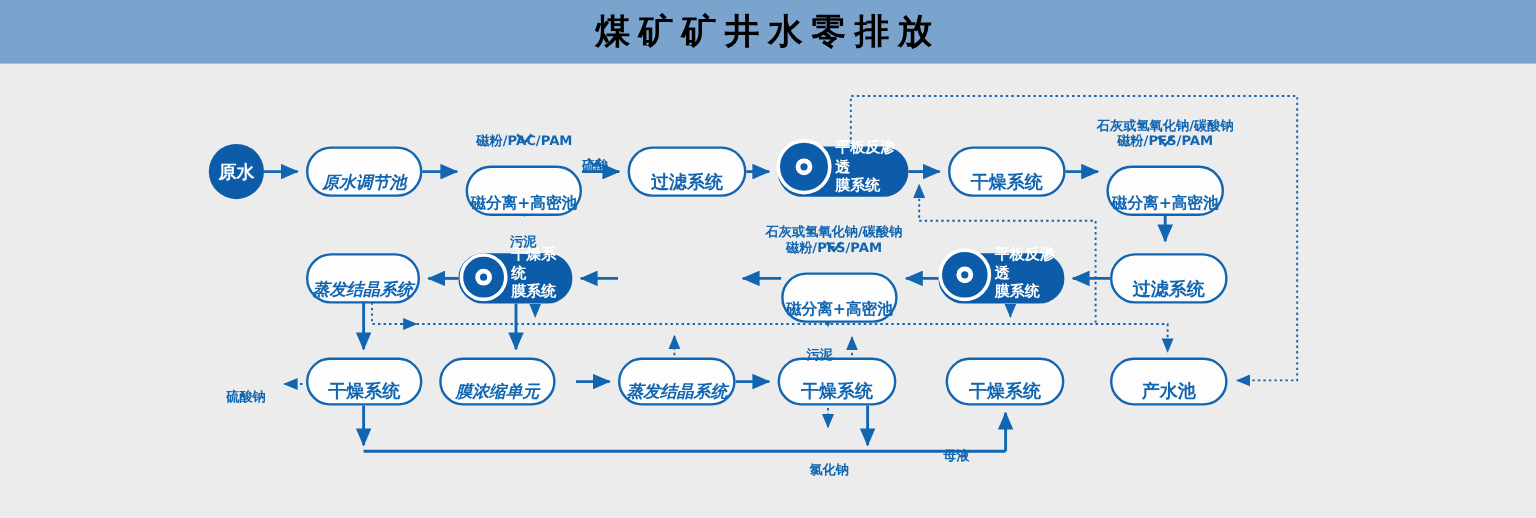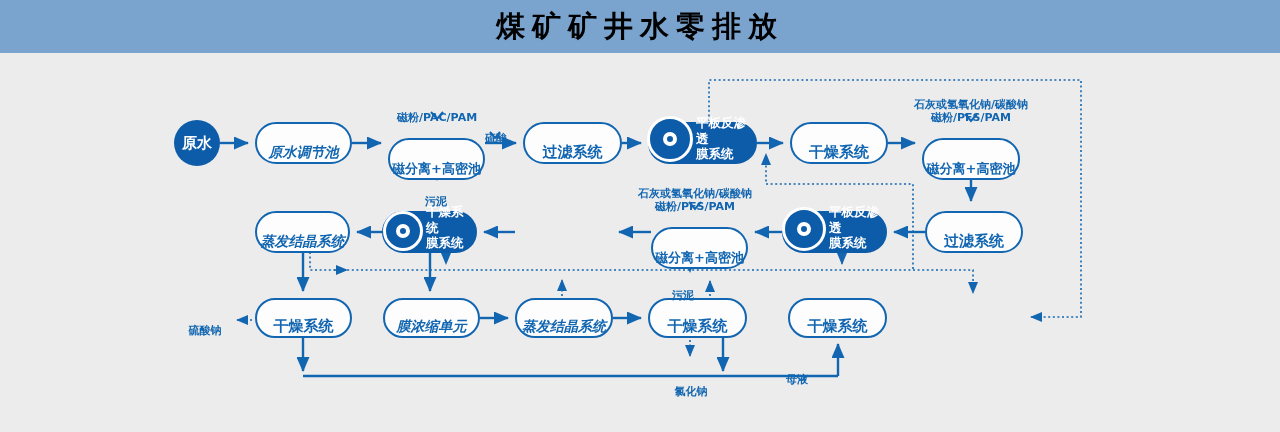--- a/index.html
+++ b/index.html
@@ -115,24 +115,25 @@
   <div class="pill filled" style="left:782px;top:211px;width:105px;height:42px">
     <span class="micon" style="width:44px;height:44px;margin-left:-2px">
         <span class="ring"></span>
       </span>
     <span class="ftxt">平板反渗透
 膜系统</span>
   </div>
   <div class="pill" style="left:925px;top:211px;width:98px;height:42px">过滤系统</div>
 
   <div class="pill" style="left:255px;top:298px;width:97px;height:40px">干燥系统</div>
-  <div class="pill sz-m" style="left:383px;top:298px;width:97px;height:40px">膜浓缩单元</div>
+  <div class="pill sz-m" style="left:366px;top:298px;width:97px;height:40px">膜浓缩单元</div>
   <div class="pill sz-m" style="left:515px;top:298px;width:98px;height:40px">蒸发结晶系统</div>
   <div class="pill" style="left:648px;top:298px;width:99px;height:40px">干燥系统</div>
   <div class="pill" style="left:788px;top:298px;width:99px;height:40px">干燥系统</div>
+  <div class="pill" style="left:925px;top:298px;width:98px;height:40px">产水池</div>
 
   <div class="lbl ctr" style="left:437px;top:100px">磁粉/PAC/PAM</div>
   <div class="lbl ctr" style="left:496px;top:121px">硫酸</div>
   <div class="lbl ctr" style="left:436px;top:184px">污泥</div>
   <div class="lbl ctr" style="left:971px;top:87px;text-align:center">
     <div>石灰或氢氧化钠/碳酸钠</div>
     <div>磁粉/PFS/PAM</div>
   </div>
   <div class="lbl ctr" style="left:695px;top:176px;text-align:center">
     <div>石灰或氢氧化钠/碳酸钠</div>

